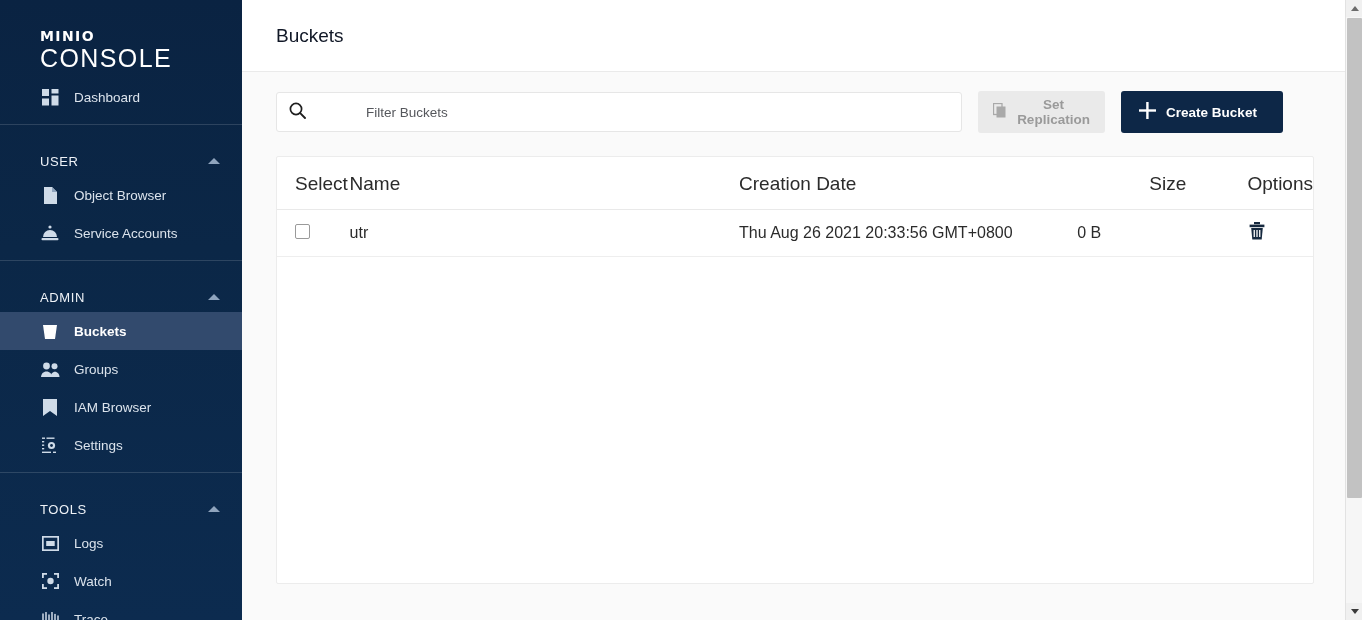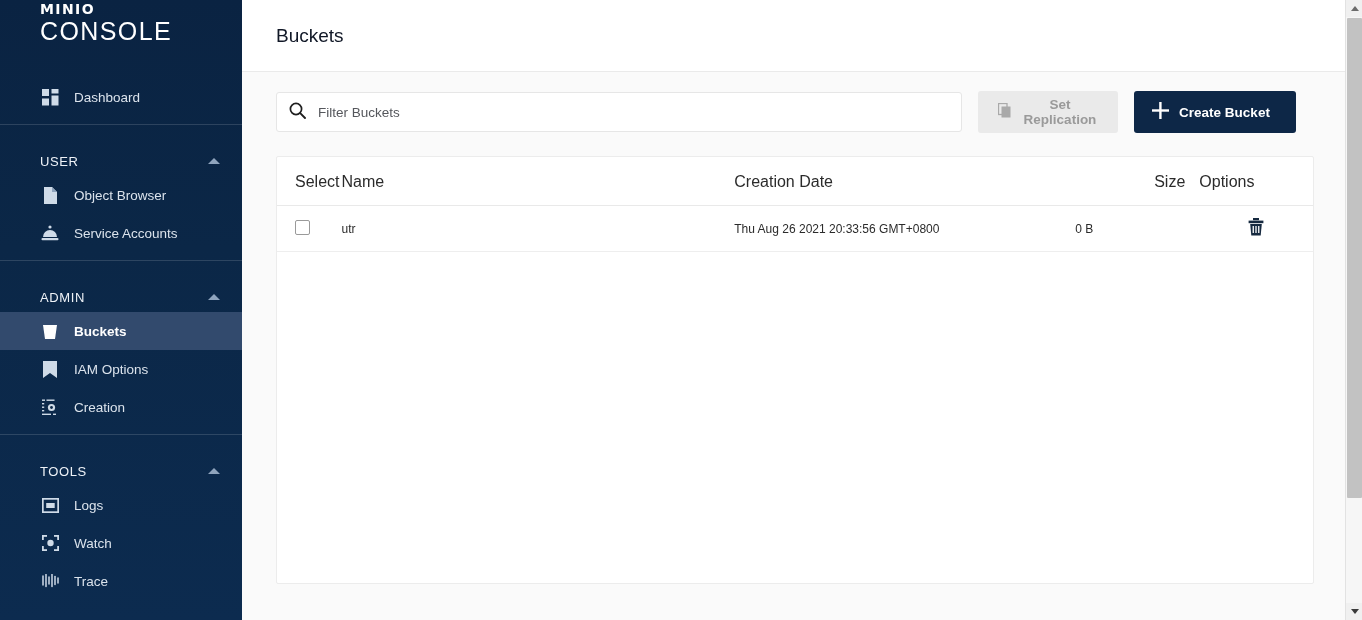--- a/index.html
+++ b/index.html
@@ -19,21 +19,21 @@
   .sidebar {
     width: 242px;
     height: 620px;
     background: linear-gradient(180deg,#0a2342 0%, #0b2747 40%, #0c2b4f 100%);
     color: #e6ecf3;
     flex: 0 0 242px;
     position: relative;
     overflow: hidden;
   }
   .logo-wrap {
-    padding: 1px 0 0 40px;
+    padding: 28px 0 0 40px;
     height: 78px;
   }
   .logo-mini {
     font-size: 14px;
     font-weight: 700;
     letter-spacing: 1.4px;
     color: #ffffff;
     line-height: 16px;
     font-family: "DejaVu Sans", sans-serif;
   }
@@ -138,41 +138,42 @@
   }
   .search-box svg { flex: 0 0 18px; margin-right: 12px; }
   .search-box input {
     border: none;
     outline: none;
     font-size: 13.5px;
     font-family: "Liberation Sans", sans-serif;
     color: #0f172a;
     width: 100%;
     background: transparent;
+    margin-left: 48px;
   }
   .search-box input::placeholder { color: #55575c; }
 
   .btn {
     height: 42px;
     border: none;
     border-radius: 3px;
     display: inline-flex;
     align-items: center;
     justify-content: center;
     gap: 10px;
     font-size: 13.5px;
     font-weight: 700;
     cursor: pointer;
     font-family: "Liberation Sans", sans-serif;
     padding: 0 20px;
   }
   .btn-secondary {
     background: #eaeaea;
     color: #9a9a9a;
-    width: 140px;
+    width: 127px;
     cursor: default;
   }
   .btn-primary {
     background: #0d2747;
     color: #ffffff;
     width: 162px;
     padding-left: 12px;
   }
 
   .card {
@@ -181,40 +182,40 @@
     border: 1px solid #ececec;
     border-radius: 2px;
     height: 428px;
     overflow: hidden;
   }
   table {
     width: 100%;
     border-collapse: collapse;
   }
   thead th {
-    font-size: 16px;
+    font-size: 19px;
     font-weight: 400;
     color: #2b2b2b;
     text-align: left;
     padding: 16px 0 14px 0;
     border-bottom: 1px solid #e9e9e9;
   }
   tbody td {
-    font-size: 12px;
+    font-size: 16px;
     color: #2b2b2b;
     padding: 12px 0;
     border-bottom: 1px solid #eeeeee;
   }
   .col-select { width: 58px; padding-left: 18px !important; }
   .col-name   { width: 380px; }
   .col-date   { width: 330px; }
   .col-size   { width: 120px; text-align: left; padding-right: 14px !important; }
   .col-opts   { width: 110px; text-align: center; }
   th.col-size { text-align: right; padding-right: 14px; }
-  th.col-opts { text-align: left; }
+  th.col-opts { text-align: right; }
 
   .chk {
     width: 15px; height: 15px;
     border: 1px solid #9a9a9a;
     border-radius: 2px;
     background: #fff;
     display: inline-block;
     cursor: pointer;
   }
   .trash-btn {
@@ -313,43 +314,54 @@
     <div class="nav-item active">
       <span class="ico">
         <svg width="16" height="17" viewBox="0 0 16 17">
             <path d="M1 2h14l-2 14H3z" fill="#ffffff"></path>
           </svg>
       </span>
       <span class="lbl">Buckets</span>
     </div>
     <div class="nav-item">
       <span class="ico">
+        <svg width="19" height="15" viewBox="0 0 19 15">
+            <circle cx="5.5" cy="4" r="3.4" fill="#cfdbe8"></circle>
+            <circle cx="13.5" cy="4.2" r="3" fill="#cfdbe8"></circle>
+            <path d="M0 15c0-3.2 2.4-5.6 5.5-5.6S11 11.8 11 15z" fill="#cfdbe8"></path>
+            <path d="M9.5 15c0-3 2.1-5.3 4.5-5.3S18.5 12 18.5 15z" fill="#cfdbe8"></path>
+          </svg>
+      </span>
+      <span class="lbl">Groups</span>
+    </div>
+    <div class="nav-item">
+      <span class="ico">
         <svg width="14" height="17" viewBox="0 0 14 17">
             <path d="M0 0h14v17l-7-5-7 5z" fill="#cfdbe8"></path>
           </svg>
       </span>
-      <span class="lbl">IAM Options</span>
+      <span class="lbl">IAM Browser</span>
     </div>
     <div class="nav-item">
       <span class="ico">
         <svg width="17" height="17" viewBox="0 0 17 17">
           <g fill="#cfdbe8">
             <rect x="0" y="0.5" width="3" height="1.4"></rect>
               <rect x="4.5" y="0.5" width="8" height="1.4"></rect>
             <rect x="0" y="4" width="2.2" height="1.4"></rect>
               <rect x="0" y="7.5" width="2.2" height="1.4"></rect>
             <rect x="0" y="11" width="2.2" height="1.4"></rect>
               <rect x="0" y="14.6" width="9" height="1.4"></rect>
             <rect x="11" y="14.6" width="3" height="1.4"></rect>
             <circle cx="9.5" cy="8.5" r="3.6"></circle>
           </g>
           <circle cx="9.5" cy="8.5" r="1.4" fill="#0b2747"></circle>
         </svg>
       </span>
-      <span class="lbl">Creation</span>
+      <span class="lbl">Settings</span>
     </div>
 
     <div class="nav-sep"></div>
     <div class="section-head">
       <span>TOOLS</span>
       <span class="chev"></span>
     </div>
     <div class="nav-item">
       <span class="ico">
         <svg width="17" height="15" viewBox="0 0 17 15">

